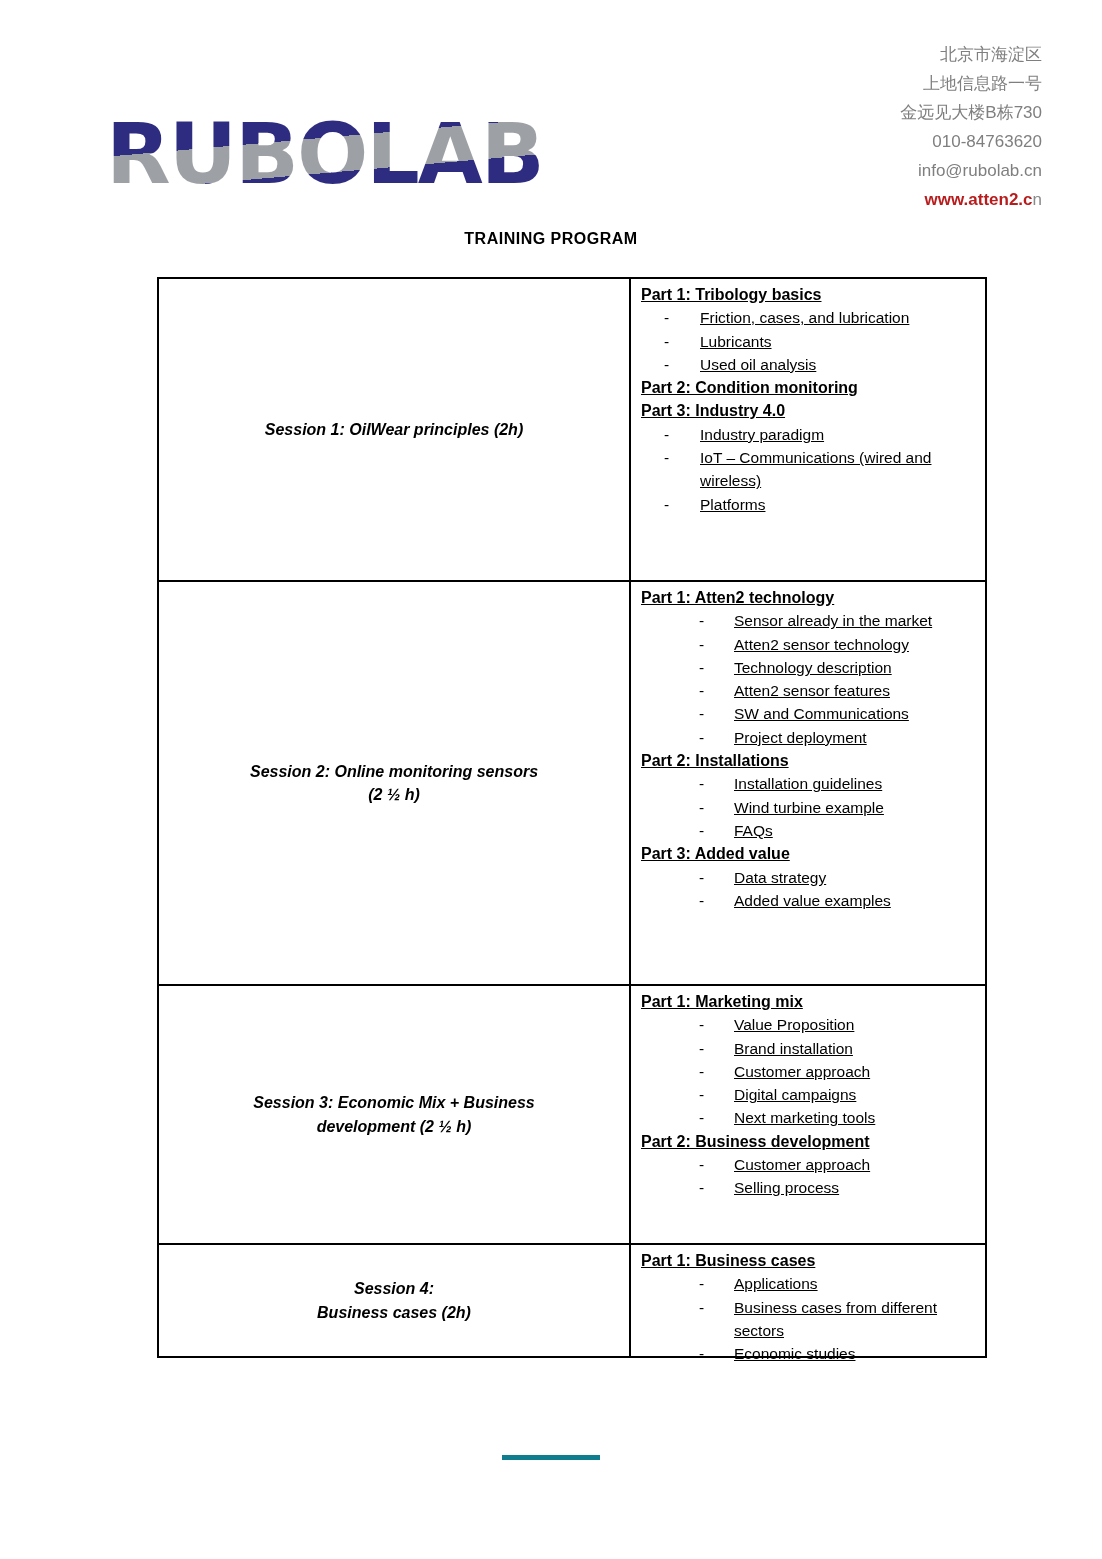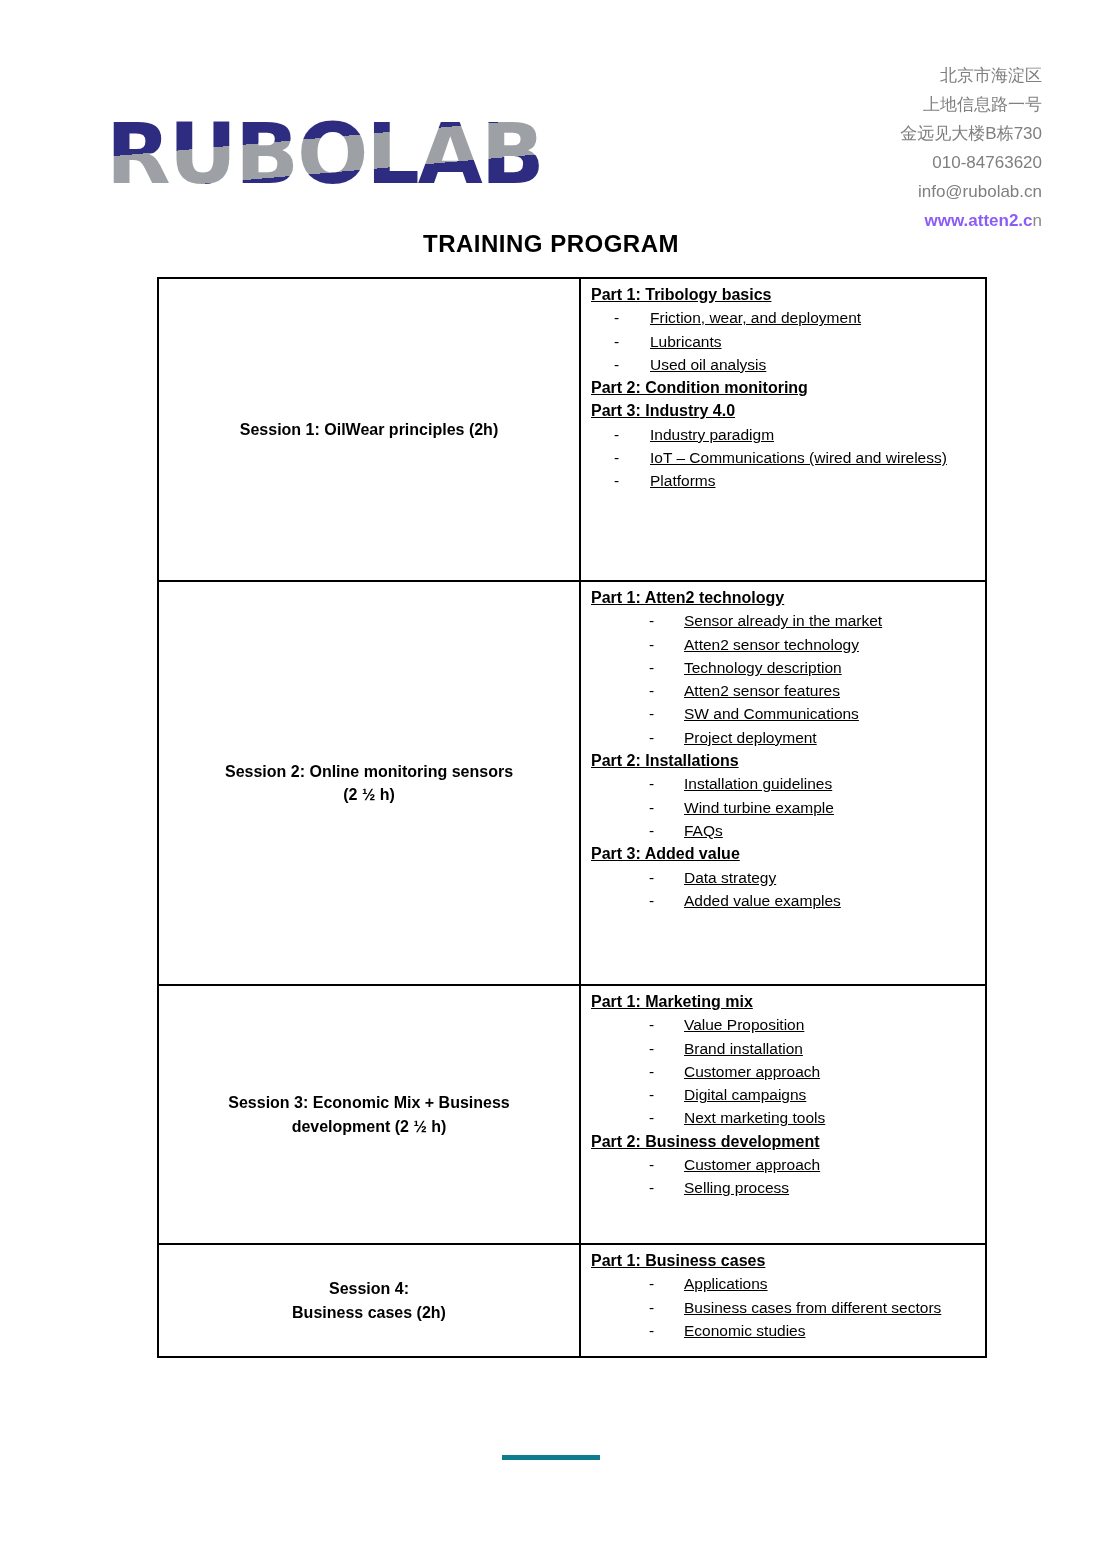--- a/index.html
+++ b/index.html
@@ -16,49 +16,50 @@
     background:linear-gradient(355deg,
       #2E2C80 0%, #2E2C80 36%,
       #9DA0A4 36%, #9DA0A4 62%,
       #2E2C80 62%, #2E2C80 100%);
     -webkit-background-clip:text; background-clip:text;
     -webkit-text-fill-color:transparent; color:transparent;
   }
 
   
   .contact {
-    position:absolute; top:61px; right:60px; text-align:right;
+    position:absolute; top:40px; right:60px; text-align:right;
     font-size:17px; line-height:29px; color:#7F7F7F;
   }
-  .contact .web-main { font-weight:bold; color:#8b5cf6; }
+  .contact .web-main { font-weight:bold; color:#b91c1c; }
   .contact .web-tail { color:#8a8a8a; }
 
   
   .title {
     position:absolute; top:230px; left:0; width:100%; text-align:center;
-    font-size:24px; font-weight:bold; letter-spacing:0.5px; color:#000;
+    font-size:16px; font-weight:bold; letter-spacing:0.5px; color:#000;
   }
 
   
   .table {
     position:absolute; left:157px; top:277px; width:830px;
     box-sizing:border-box; border:2px solid #000; background:#fff;
   }
   .t-row { display:flex; }
   .t-row + .t-row { border-top:2px solid #000; }
   .t-row:nth-child(1) { height:301px; }
   .t-row:nth-child(2) { height:402px; }
   .t-row:nth-child(3) { height:257px; }
   .t-row:nth-child(4) { height:111px; }
 
   .t-left {
-    width:420px; flex:none; box-sizing:border-box;
+    width:470px; flex:none; box-sizing:border-box;
     display:flex; flex-direction:column; justify-content:center; align-items:center;
     text-align:left; font-weight:bold; font-size:16px; line-height:23.3px;
     padding:0 14px;
+    font-style:italic;
   }
   .t-right {
     flex:1; box-sizing:border-box; border-left:2px solid #000;
     padding:4px 8px 0 10px; font-size:15.5px; line-height:23.3px;text-decoration:underline;
   }
   .part-heading { font-weight:bold; font-size:16px; }
   ul.bullets { margin:0; padding:0; list-style:none; }
   .bullets li { position:relative; padding-left:59px; }
   .bullets li::before { content:"-"; position:absolute; left:23px; }
   .t-row.wide .bullets li { padding-left:93px; }
@@ -89,21 +90,21 @@
 <div class="title">TRAINING PROGRAM</div>
 
 <div class="table">
     <div class="t-row">
       <div class="t-left">
         <div class="session-line">Session 1: OilWear principles (2h)</div>
       </div>
       <div class="t-right">
         <div class="part-heading">Part 1: Tribology basics</div>
         <ul class="bullets">
-          <li class="bullet">Friction, wear, and deployment</li>
+          <li class="bullet">Friction, cases, and lubrication</li>
           <li class="bullet">Lubricants</li>
           <li class="bullet">Used oil analysis</li>
         </ul>
         <div class="part-heading">Part 2: Condition monitoring</div>
         <div class="part-heading">Part 3: Industry 4.0</div>
         <ul class="bullets">
           <li class="bullet">Industry paradigm</li>
           <li class="bullet">IoT – Communications (wired and wireless)</li>
           <li class="bullet">Platforms</li>
         </ul>

